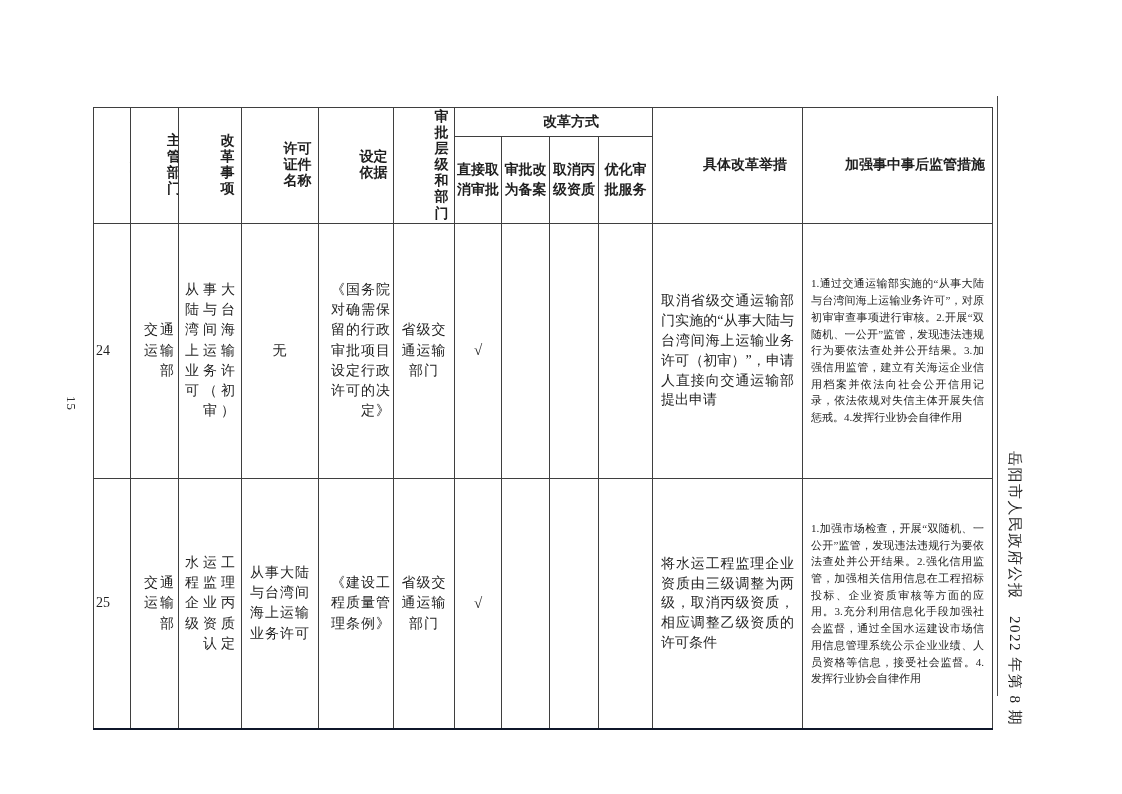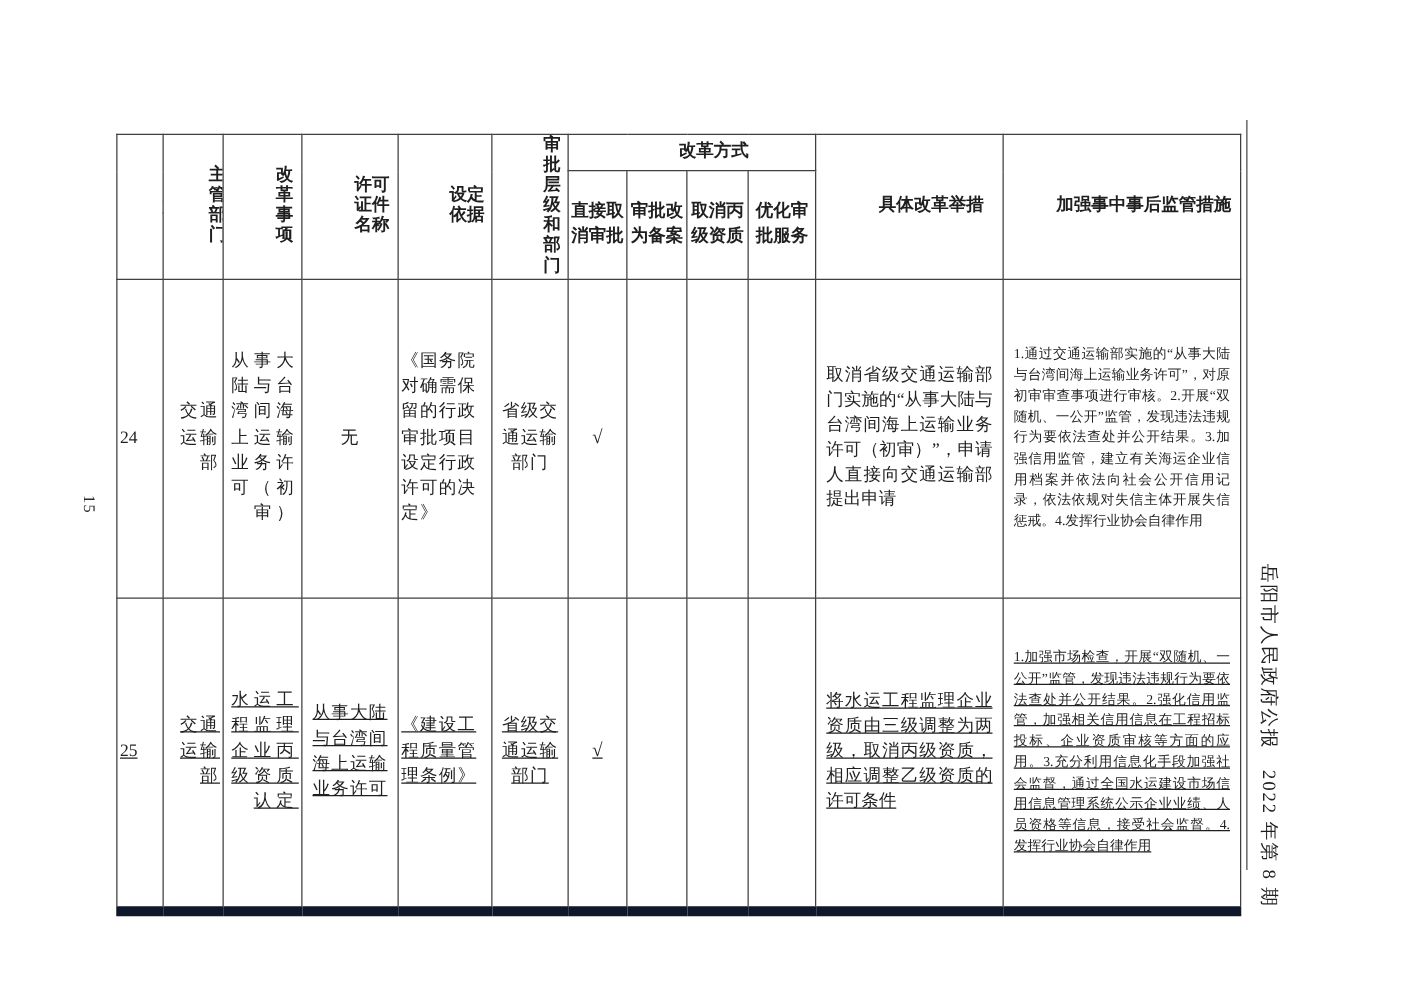--- a/index.html
+++ b/index.html
@@ -10,31 +10,31 @@
   }
   table.doc-table {
     position:absolute; left:93px; top:107px; width:899px;
     border-collapse:collapse; table-layout:fixed;
   }
   .doc-table th, .doc-table td {
     border:1px solid #3f3f3f; padding:2px; vertical-align:middle;
     font-size:14px; line-height:1.45; word-break:break-all; overflow:hidden;
   }
   .doc-table thead th { font-weight:bold; text-align:center; padding:1px; }
-  .doc-table tbody tr:last-child td { border-bottom:8px solid #0f172a;text-decoration:underline; }
+  .doc-table tbody tr:last-child td { border-bottom:2px solid #0f172a; }
   tr.h1 { height:18px; }
   tr.h1 th { line-height:1.15;padding-left:36px; }
   tr.h2 { height:57px; }
   tr.r24 { height:255px; }
   tr.r25 { height:251px; }
   td.c-center { }
   td.col-dept  { text-align:right; letter-spacing:2px; }
   td.col-item  { text-align:right; letter-spacing:4px; }
   td.col-lic   { text-align:center; letter-spacing:1px; }
-  td.col-basis { text-align:left; letter-spacing:1px; }
+  td.col-basis { text-align:right; letter-spacing:1px; }
   td.col-level { text-align:center; letter-spacing:1px; }
   td.col-check { text-align:center; font-size:15px; }
   td.c-just {
     text-align:justify; padding:6px 8px; font-size:14px; line-height:1.42;
   }
   td.c-just-sm {
     text-align:justify; padding:6px 8px; font-size:11px; line-height:1.52;
   }
   .page-num {
     position:absolute; left:79px; top:396px; font-size:13px; color:#2a2a2a;

